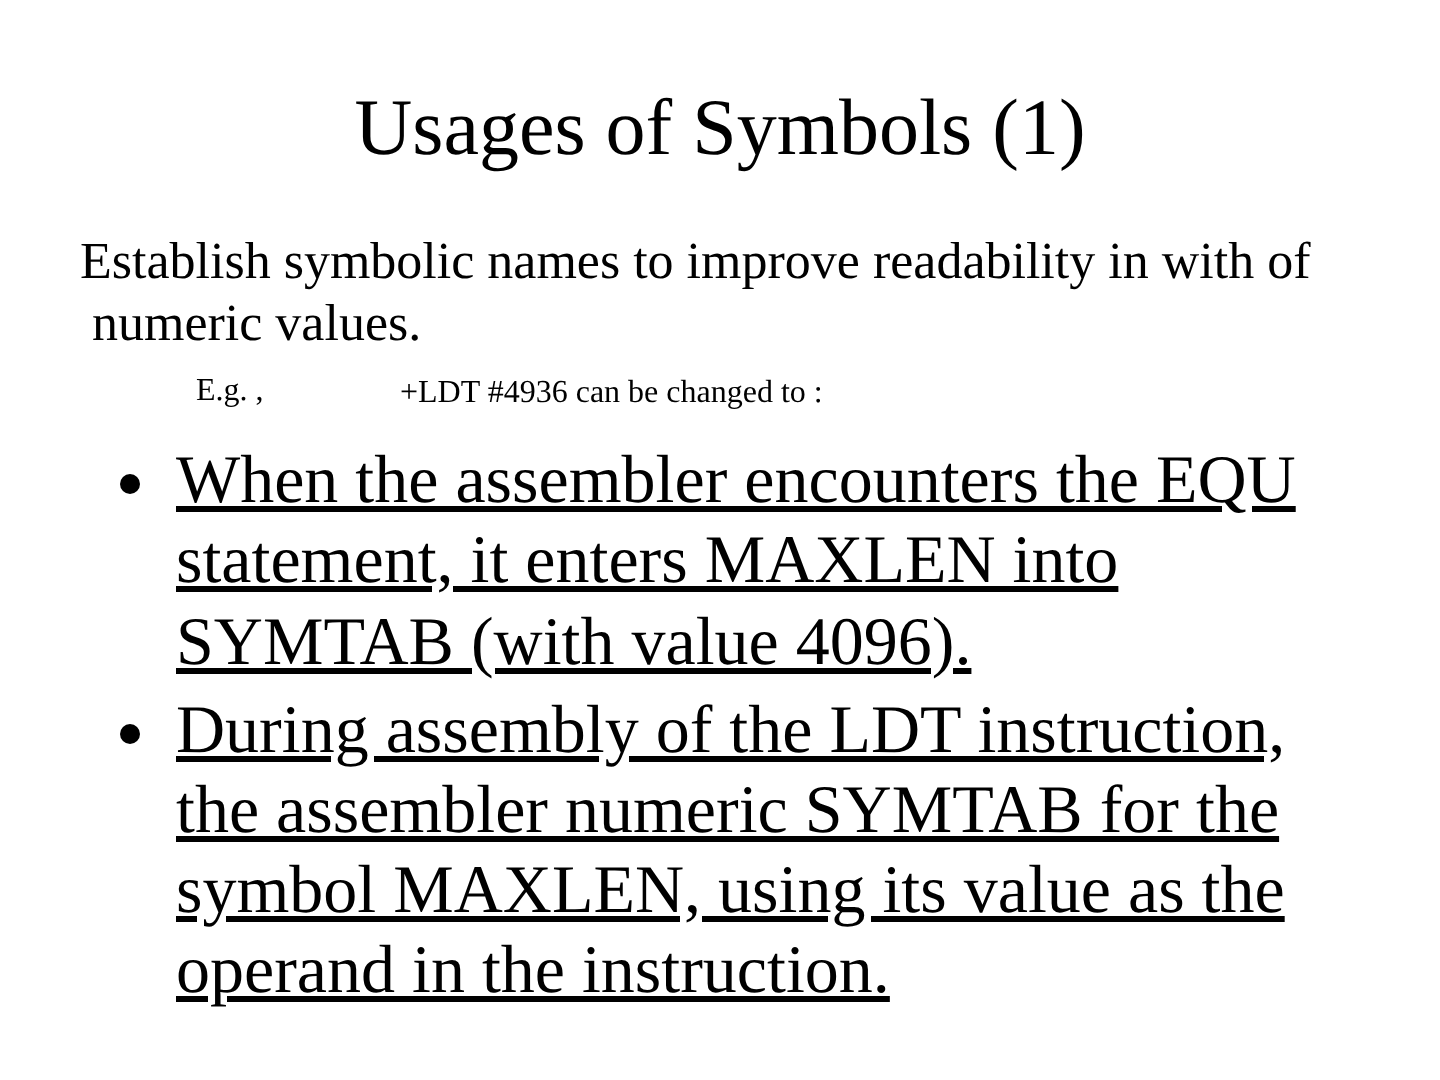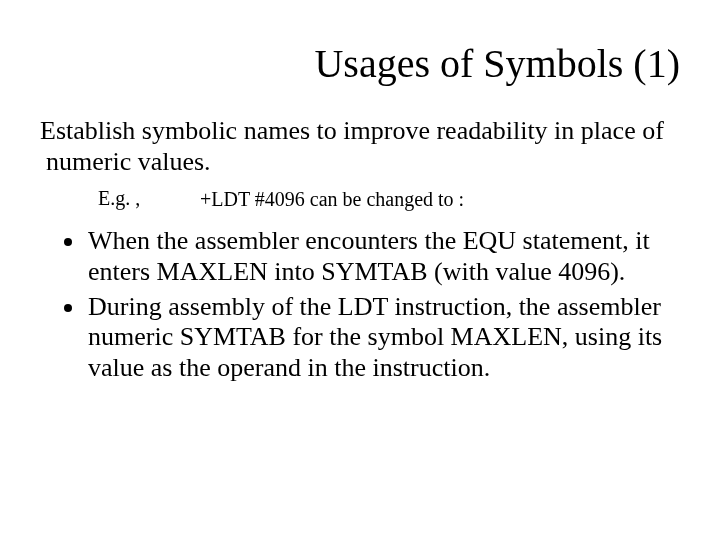--- a/index.html
+++ b/index.html
@@ -11,74 +11,75 @@
     font-family: "Times New Roman", Times, serif;
     color: #000000;
   }
   .slide {
     box-sizing: border-box;
     width: 720px;
     height: 540px;
     padding: 30px 40px 30px 40px;
   }
   .title {
-    text-align: right;
+    text-align: center;
     font-size: 40px;
     margin: 10px 0 28px 0;
     font-weight: normal;
   }
   .intro {
     font-size: 26px;
     line-height: 1.2;
     margin: 0 0 10px 0;
     padding-left: 6px;
     text-indent: -6px;
   }
   .example-block {
     display: flex;
-    font-size: 20px;
+    font-size: 16px;
     margin: 6px 0 14px 0;
   }
   .eg-label {
     width: 160px;
     padding-left: 58px;
     box-sizing: border-box;
   }
   .eg-lines {
     flex: 1;
   }
   .eg-lines span {
     display: block;
     line-height: 1.25;
   }
   ul.bullets {
     list-style: disc;
     padding-left: 46px;
     margin: 0;
   }
   ul.bullets li {
-    font-size: 26px;
+    font-size: 34px;
     line-height: 1.18;
     margin-bottom: 4px;
     padding-left: 2px;
+    text-decoration: underline;
   }
 </style>
 </head>
 <body>
 
 <div class="slide">
 
   <h1 class="title">Usages of Symbols (1)</h1>
 
-  <p class="intro">Establish symbolic names to improve readability in place of numeric values.</p>
+  <p class="intro">Establish symbolic names to improve readability in with of numeric values.</p>
 
   <div class="example-block">
     <div class="eg-label">E.g. ,</div>
     <div class="eg-lines">
-      <span>+LDT #4096 can be changed to :</span>
+      <span>+LDT #4936 can be changed to :</span>
     </div>
   </div>
 
   <ul class="bullets">
     <li>When the assembler encounters the EQU statement, it enters MAXLEN into SYMTAB (with value 4096).</li>
     <li>During assembly of the LDT instruction, the assembler numeric SYMTAB for the symbol MAXLEN, using its value as the operand in the instruction.</li>
   </ul>
 
 </div>
 

